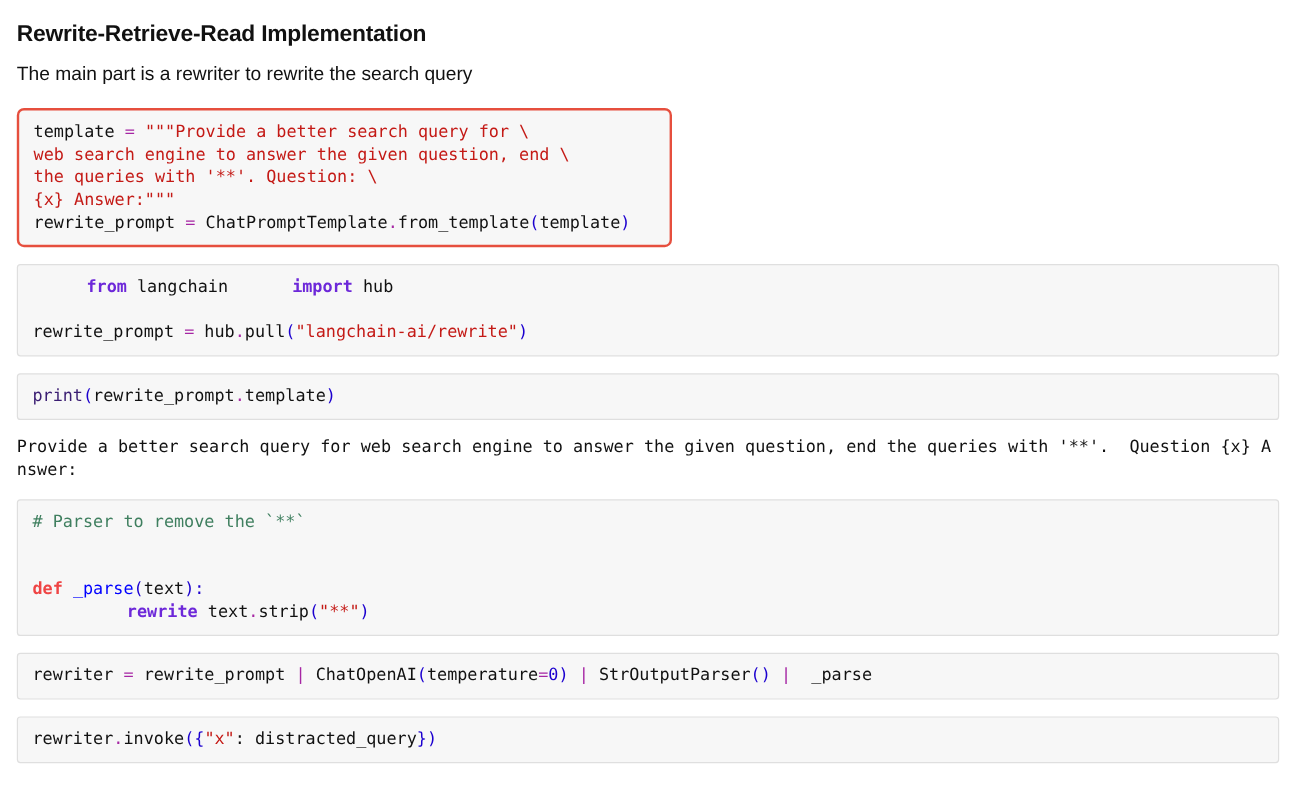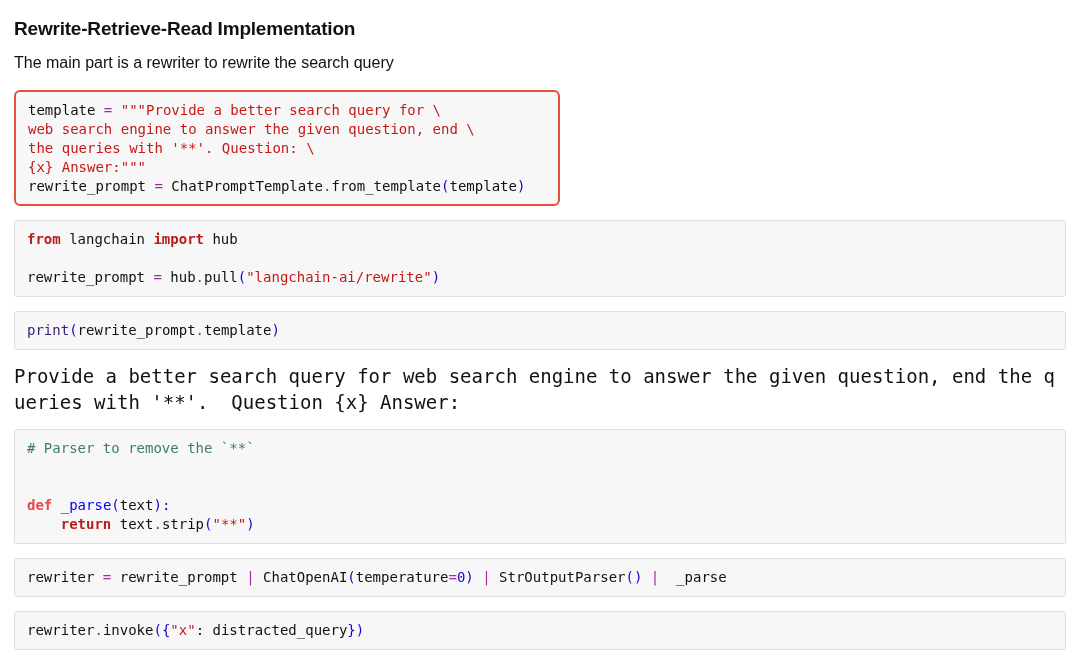--- a/index.html
+++ b/index.html
@@ -34,33 +34,33 @@
     white-space: pre;
     overflow-x: auto;
   }
   .codeblock.highlighted {
     border: 2.5px solid #e64f3e;
     border-radius: 6px;
     width: 546px;
   }
   .outputblock {
     font-family: Menlo, Consolas, "DejaVu Sans Mono", monospace;
-    font-size: 19px;
+    font-size: 14px;
     line-height: 1.35;
     white-space: pre-wrap;
     margin: 0 0 14px 0;
     padding: 0;
     background: transparent;
     word-break: break-all;
   }
   
   .tok-op   { color: #a626a4; }  
   .tok-str  { color: #c41a16; }
   .tok-num  { color: #1c00cf; }
-  .tok-kw   { color: #b91c1c; font-weight: bold; }
+  .tok-kw   { color: #6d28d9; font-weight: bold; margin-left: 45px; }
   .tok-builtin { color: #3a1d72; }
   .tok-paren { color: #1c00cf; }
   .tok-brace { color: #1c00cf; }
   .tok-comment { color: #3f7f5f; }
   .tok-def  { color: #ef4444; font-weight: bold; }
   .tok-fname{ color: #0000ff; }
 </style>
 </head>
 <body>
 
@@ -79,17 +79,17 @@
 <span>rewrite_prompt </span><span class="tok-op">=</span><span> hub</span><span class="tok-op">.</span><span>pull</span><span class="tok-paren">(</span><span class="tok-str">"langchain-ai/rewrite"</span><span class="tok-paren">)</span></div>
 
 <div class="codeblock"><span class="tok-builtin">print</span><span class="tok-paren">(</span><span>rewrite_prompt</span><span class="tok-op">.</span><span>template</span><span class="tok-paren">)</span></div>
 
 <div class="outputblock">Provide a better search query for web search engine to answer the given question, end the queries with '**'.  Question {x} Answer:</div>
 
 <div class="codeblock"><span class="tok-comment"># Parser to remove the `**`</span>
 
 
 <span class="tok-def">def</span><span> </span><span class="tok-fname">_parse</span><span class="tok-paren">(</span><span>text</span><span class="tok-paren">):</span>
-<span>    </span><span class="tok-kw">return</span><span> text</span><span class="tok-op">.</span><span>strip</span><span class="tok-paren">(</span><span class="tok-str">"**"</span><span class="tok-paren">)</span></div>
+<span>    </span><span class="tok-kw">rewrite</span><span> text</span><span class="tok-op">.</span><span>strip</span><span class="tok-paren">(</span><span class="tok-str">"**"</span><span class="tok-paren">)</span></div>
 
 <div class="codeblock"><span>rewriter </span><span class="tok-op">=</span><span> rewrite_prompt </span><span class="tok-op">|</span><span> ChatOpenAI</span><span class="tok-paren">(</span><span>temperature</span><span class="tok-op">=</span><span class="tok-num">0</span><span class="tok-paren">)</span><span> </span><span class="tok-op">|</span><span> StrOutputParser</span><span class="tok-paren">(</span><span class="tok-paren">)</span><span> </span><span class="tok-op">|</span><span>  _parse</span></div>
 
 <div class="codeblock"><span>rewriter</span><span class="tok-op">.</span><span>invoke</span><span class="tok-paren">(</span><span class="tok-brace">{</span><span class="tok-str">"x"</span><span>: </span><span>distracted_query</span><span class="tok-brace">}</span><span class="tok-paren">)</span></div>
 
 </body></html>

